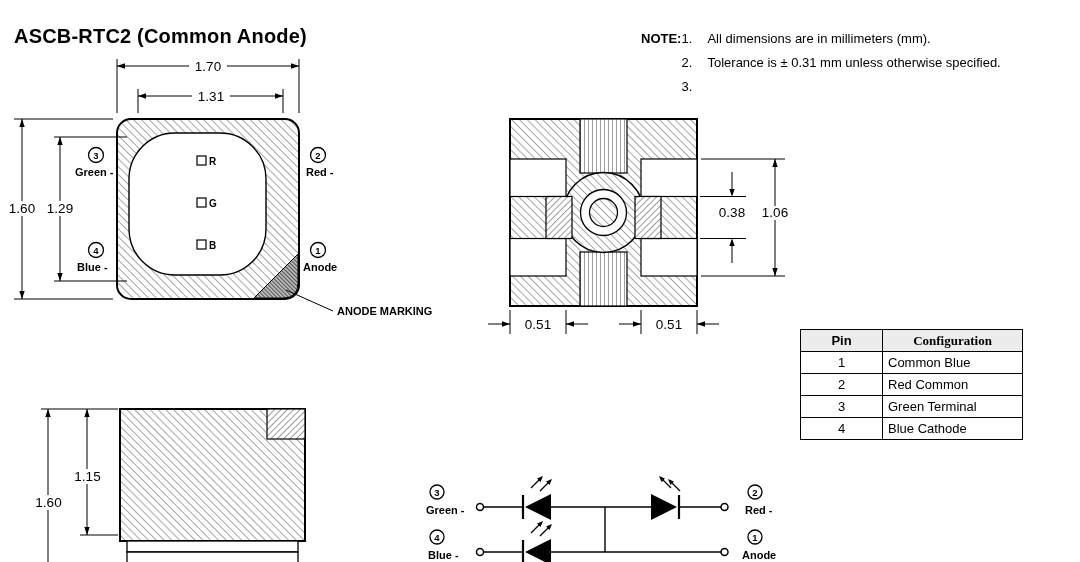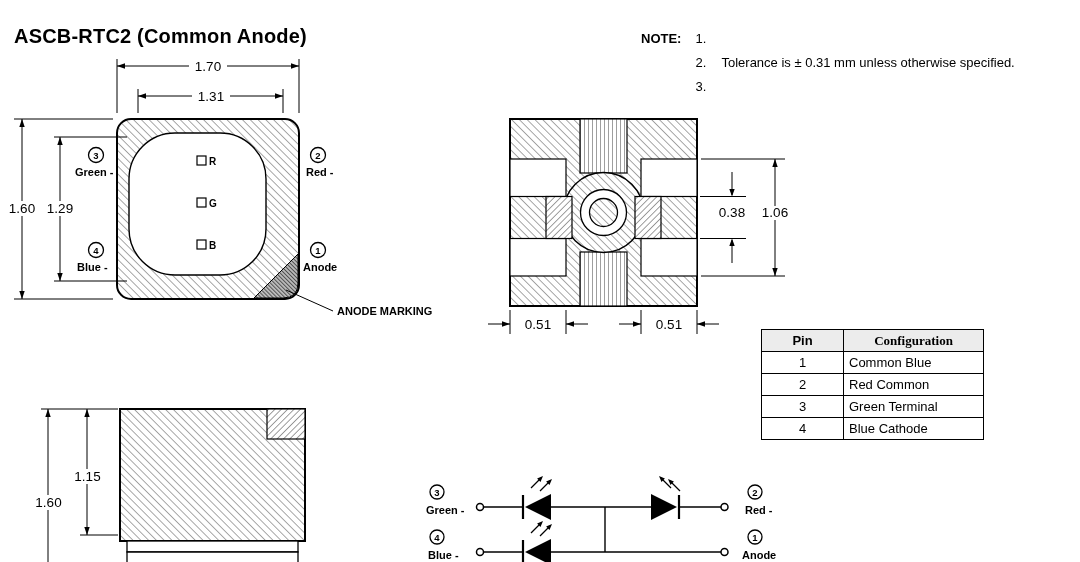--- a/index.html
+++ b/index.html
@@ -1,45 +1,46 @@
 <!DOCTYPE html>
 <html><head>
 <meta charset="utf-8">
 <style>
   * { margin:0; padding:0; box-sizing:border-box; }
   html,body { background:#fff; }
   body { font-family:"Liberation Sans", sans-serif; color:#000; }
   .canvas { position:relative; width:1080px; height:562px; background:#fff; overflow:hidden;margin-top:24px; }
   .abs { position:absolute; }
   .title { left:14px; top:1px; font-size:20px; font-weight:bold; letter-spacing:.2px; }
-  .notes { left:641px; top:7px; display:flex; gap:14px; font-size:13px; }
+  .notes { left:641px; top:7px; display:flex; gap:0; font-size:13px; }
   .note-label { font-weight:bold; }
   .note-items { display:flex; flex-direction:column; gap:9px; }
   .note-item { display:flex; gap:12px; line-height:15px; }
   .note-num { min-width:14px; }
   svg text { font-family:"Liberation Sans", sans-serif; fill:#000; }
-  .pin-table { left:761px; top:305px; border-collapse:collapse; font-size:13px; background:#fff; }
+  .pin-table { left:800px; top:305px; border-collapse:collapse; font-size:13px; background:#fff; }
   .pin-table th, .pin-table td { border:1px solid #000; height:22px; padding:0 5px; }
   .pin-table th { background:#ececec; font-weight:bold; text-align:center; }
   .pin-table th.pin-col { width:82px; }
   .pin-table th.cfg-col { width:140px;font-family:Liberation Serif, serif; }
   .pin-table td.pin { text-align:center; }
 </style>
 </head>
 <body>
 
 <div class="canvas">
 
   <div class="abs title">ASCB-RTC2 (Common Anode)</div>
 
   <div class="abs notes">
     <span class="note-label">NOTE:</span>
     <div class="note-items">
       <div class="note-item">
         <span class="note-num">1.</span>
+        <span>All dimensions are in millimeters (mm).</span>
       </div>
       <div class="note-item">
         <span class="note-num">2.</span>
         <span>Tolerance is ± 0.31 mm unless otherwise specified.</span>
       </div>
       <div class="note-item">
         <span class="note-num">3.</span>
       </div>
     </div>
   </div>

